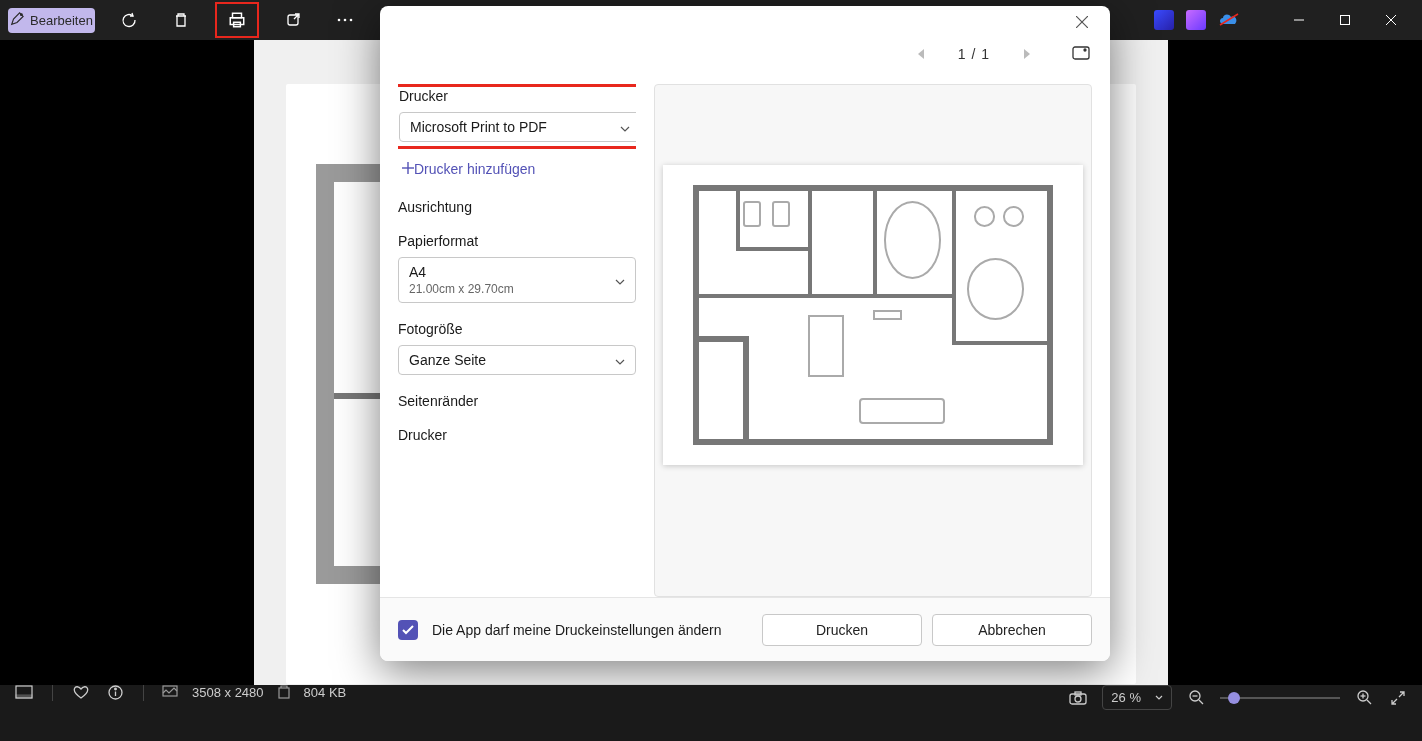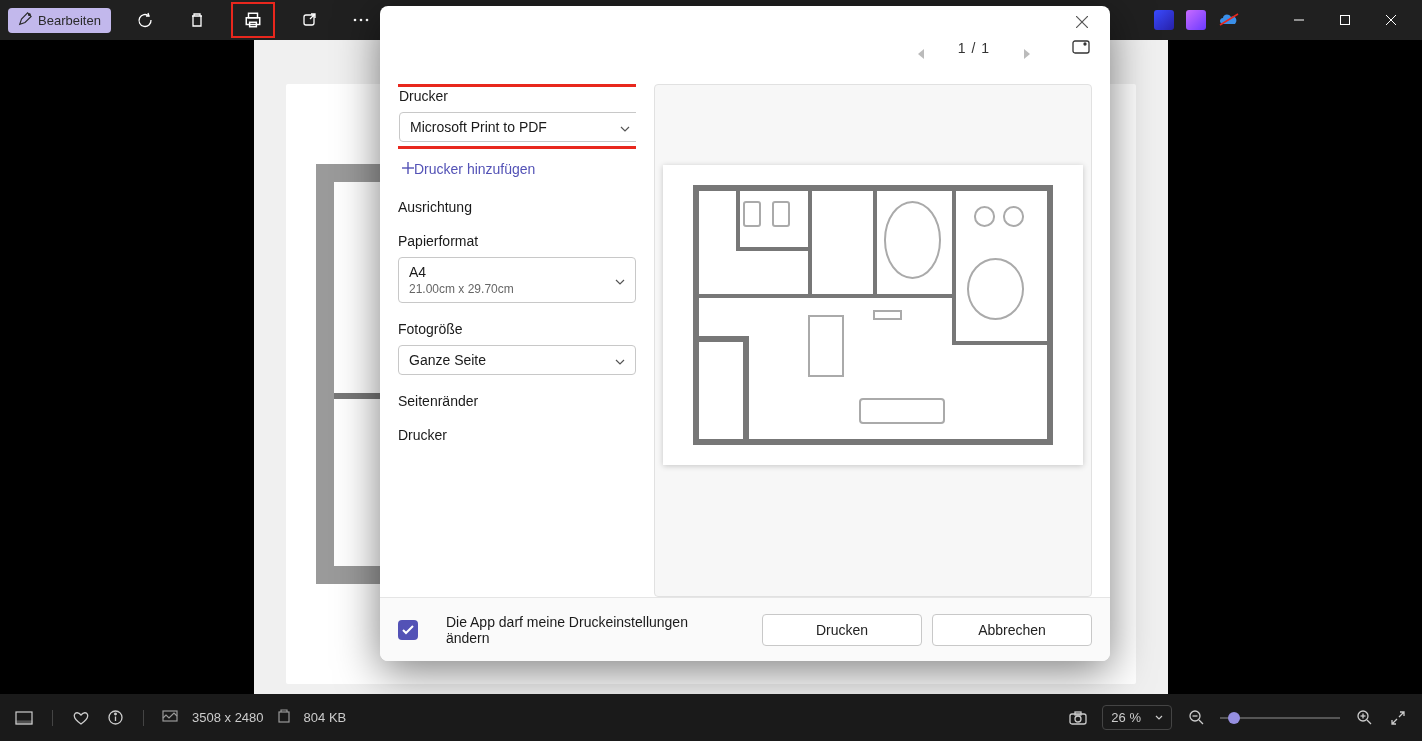--- a/index.html
+++ b/index.html
@@ -21,21 +21,21 @@
       display: flex;
       align-items: center;
       padding: 0 8px;
       position: relative;
     }
     .edit-btn {
       background: #c2b8ec;
       color: #2a2a2a;
       border: none;
       border-radius: 4px;
-      padding: 4px 10px;
+      padding: 4px 2px;
       display: flex;
       align-items: center;
       gap: 6px;
       cursor: pointer;
       font-size: 13px;
     }
     .tb-icon {
       width: 36px;
       height: 36px;
       display: flex;
@@ -136,20 +136,21 @@
       padding: 8px 20px 16px 18px;
     }
     .modal-header-title {
       font-size: 19px;
       font-weight: 600;
       color: #1a1a1a;
     }
     .modal-nav {
       margin-left: auto;
       display: flex;
+      align-items: center;
       gap: 20px;
       color: #666;
     }
     .nav-arrow {
       width: 32px;
       height: 28px;
       display: flex;
       align-items: center;
       justify-content: center;
       border-radius: 4px;
@@ -239,21 +240,21 @@
       inset: 20px 30px 20px 30px;
     }
     .fp-wall { position: absolute; background: #777; }
     
     .modal-footer {
       height: 64px;
       border-top: 1px solid #e5e5e5;
       display: flex;
       align-items: center;
       padding: 18px 18px;
-      gap: 28px;
+      gap: 14px;
       background: #fafafa;
     }
     .chk {
       width: 20px; height: 20px;
       border-radius: 4px;
       background: #5352b6;
       display: flex;
       align-items: center;
       justify-content: center;
     }
@@ -271,24 +272,24 @@
       background: #fff;
       cursor: pointer;
       font-size: 14px;
     }
     
     .status-bar {
       position: absolute;
       left: 0;
       right: 0;
       bottom: 0;
-      height: 47px;
+      height: 56px;
       background: #1a1a1a;
       display: flex;
-      align-items: center;
+      align-items: flex-start;
       padding: 0 14px;
       color: #ccc;
       font-size: 13px;
       gap: 14px;
     }
     .status-bar .sb-sep {
       width: 1px;
       height: 16px;
       background: #444;
       margin: 0 4px;

